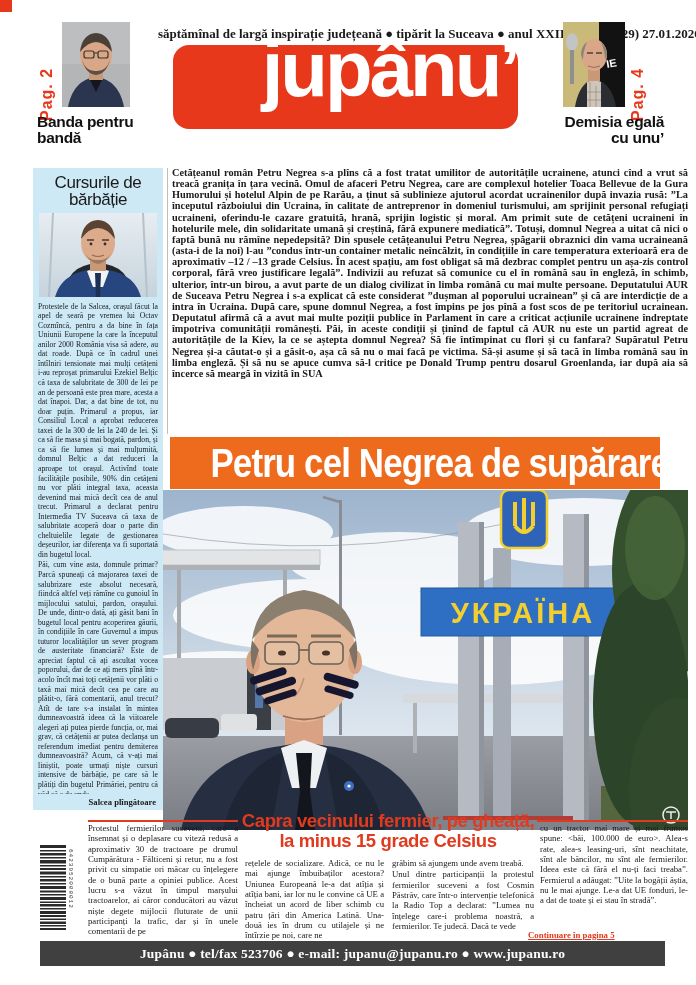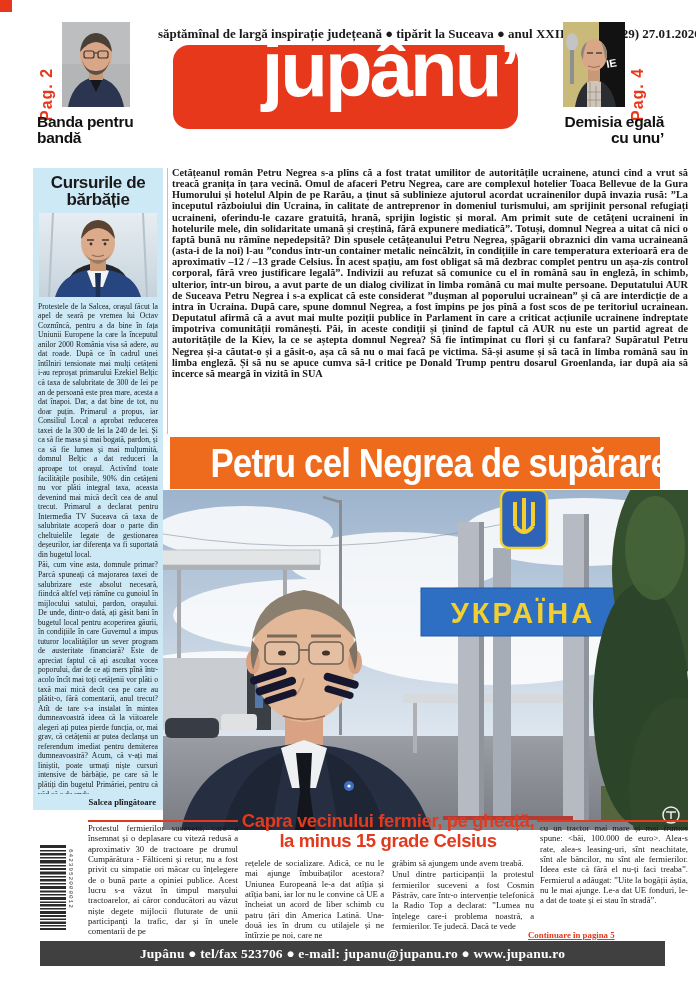--- a/index.html
+++ b/index.html
@@ -22,21 +22,21 @@
                       letter-spacing:1.5px; white-space:nowrap; }
   .pag-label { color:#e8381c; font-family:"Liberation Sans",sans-serif; font-weight:bold; font-size:16px;
                writing-mode:vertical-rl; transform:rotate(180deg); letter-spacing:1px; }
   .teaser-title { font-family:"Liberation Sans",sans-serif; font-weight:bold; font-size:15.5px;
                   line-height:1.05; letter-spacing:-0.3px; color:#111; }
   .photo-frame { overflow:hidden; }
 
   
   .sidebar { left:33px; top:168px; width:130px; height:642px; background:#cde9f6;
              box-sizing:border-box; padding:4px 5px 3px 5px; display:flex; flex-direction:column; }
-  .sidebar-title { text-align:center; font-family:"Liberation Sans",sans-serif; font-weight:bold;
+  .sidebar-title { text-align:center; font-family:"Liberation Sans",sans-serif; font-weight:normal;
                    font-size:17px; line-height:1.02; letter-spacing:-0.4px; margin:2px 0 4px 0; }
   .sidebar-photo { margin:0 auto 5px auto; display:block; }
   .sidebar-body { flex:1; overflow:hidden; font-size:7.7px; line-height:9.55px; text-align:justify; }
   .sidebar-body .p2 { margin-top:1px; }
   .sidebar-sign { text-align:right; font-weight:bold; font-size:8.6px; padding:3px 2px 0 0; }
 
   .v-divider { left:167px; top:168px; width:1px; height:266px; background:#bfbfbf; }
 
   
   .main-article { left:172px; top:167px; width:516px; height:267px; overflow:hidden;

